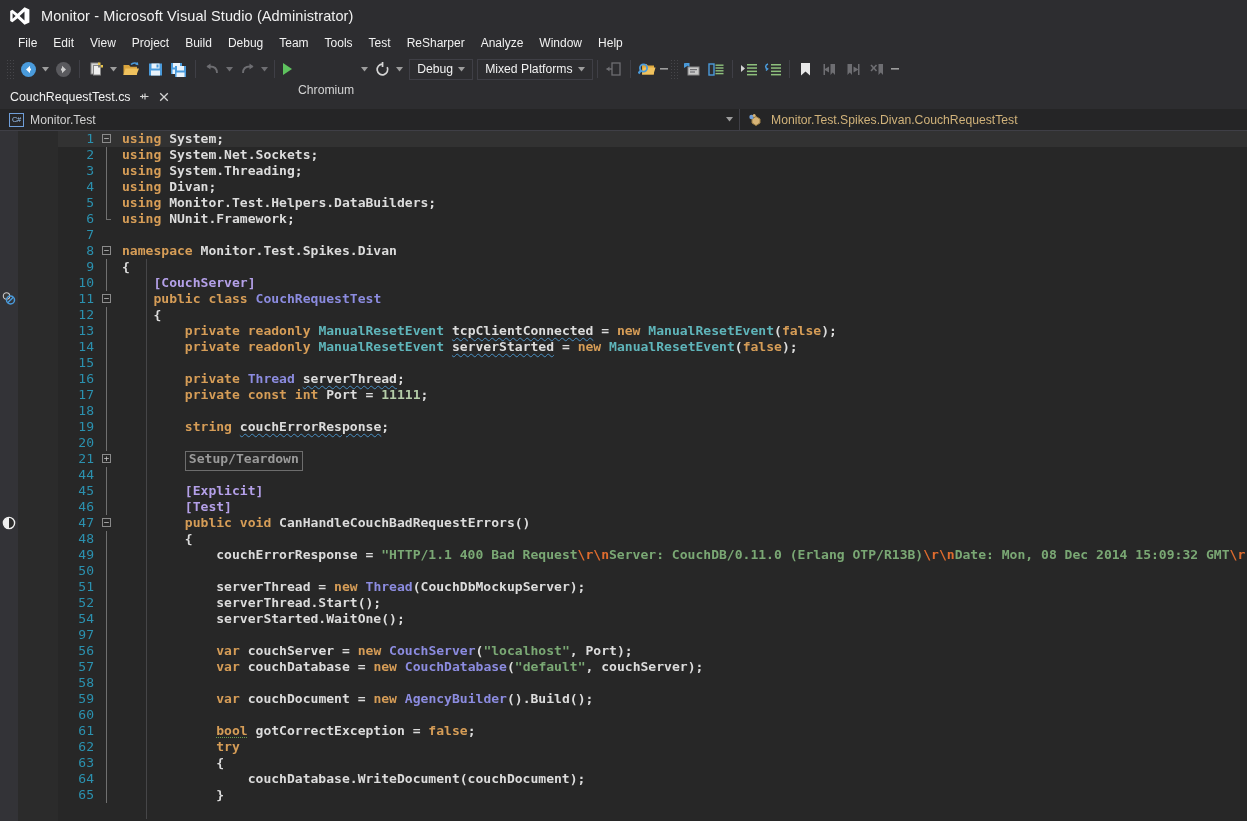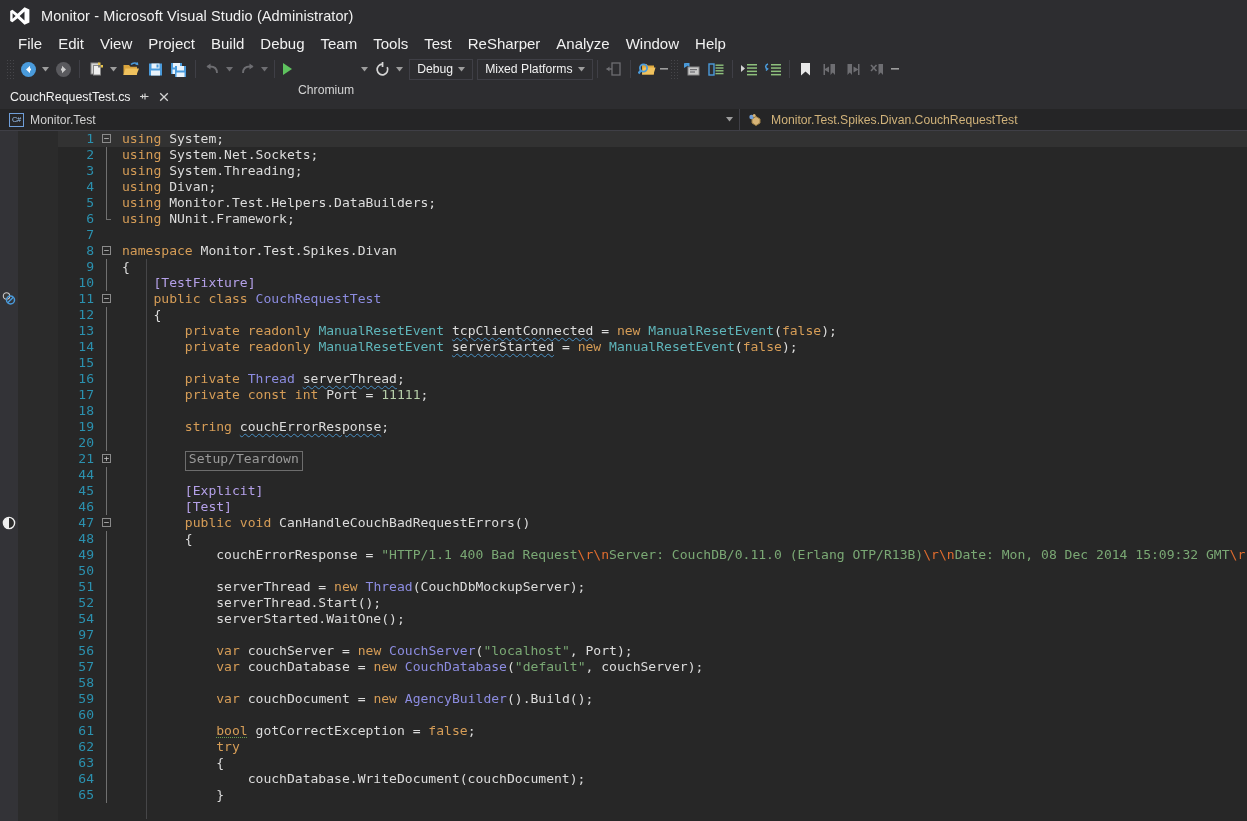--- a/index.html
+++ b/index.html
@@ -19,21 +19,21 @@
   .title-text {
     color: #f1f1f1; font-size: 14.5px; letter-spacing: .1px; white-space: nowrap;
   }
 
   
   .menubar {
     height: 22px; display: flex; align-items: center;
     padding-left: 10px; background: #2d2d30;
   }
   .menu-item {
-    color: #f1f1f1; font-size: 15px; padding: 2px 8px; white-space: nowrap;
+    color: #f1f1f1; font-size: 12px; padding: 2px 8px; white-space: nowrap;
   }
 
   
   .toolbar {
     height: 30px; background: #2d2d30;
     display: flex; align-items: center; padding-left: 6px; gap: 0px;
   }
   .tb-btn {
     width: 24px; height: 24px; display: flex;
     align-items: center; justify-content: center;
@@ -119,21 +119,21 @@
   }
   .line.cur { background: #323232; }
   .lnum {
     position: absolute; left: 0; width: 36px; text-align: right;
     color: #2b91af; font-family: "DejaVu Sans Mono", monospace;
     font-size: 13.05px; line-height: 16px;
   }
   .fold-col { position: absolute; left: 40px; width: 22px; top: 0; height: 16px; }
   .code-txt {
     position: absolute; left: 64px; top: 0; line-height: 16px;
-    color: #dcdcdc; white-space: pre;
+    color: #dcdcdc; white-space: pre; font-weight: bold;
   }
   .vline {
     position: absolute; left: 88px; top: 0; width: 1px;
     background: #464648;
   }
 
   
   .kw   { color: #d69d57; }
   .typ  { color: #8c8ce0; }
   .typ2 { color: #5fb5ba; }
@@ -513,21 +513,21 @@
   <div class="code-area" id="code-area">
       <div class="line cur"><span class="lnum">1</span><span class="fold-col"><span class="fold-sq">−</span></span><span class="code-txt"><span class="kw">using</span><span class="id"> System;</span></span></div>
       <div class="line"><span class="lnum">2</span><span class="fold-col"><span class="fold-bar" style="top: 0px; height: 16px;"></span></span><span class="code-txt"><span class="kw">using</span><span class="id"> System.Net.Sockets;</span></span></div>
       <div class="line"><span class="lnum">3</span><span class="fold-col"><span class="fold-bar" style="top: 0px; height: 16px;"></span></span><span class="code-txt"><span class="kw">using</span><span class="id"> System.Threading;</span></span></div>
       <div class="line"><span class="lnum">4</span><span class="fold-col"><span class="fold-bar" style="top: 0px; height: 16px;"></span></span><span class="code-txt"><span class="kw">using</span><span class="id"> Divan;</span></span></div>
       <div class="line"><span class="lnum">5</span><span class="fold-col"><span class="fold-bar" style="top: 0px; height: 16px;"></span></span><span class="code-txt"><span class="kw">using</span><span class="id"> Monitor.Test.Helpers.DataBuilders;</span></span></div>
       <div class="line"><span class="lnum">6</span><span class="fold-col"><span class="fold-bar" style="top: 0px; height: 8px;"></span><span class="fold-elbow" style="top: 8px;"></span></span><span class="code-txt"><span class="kw">using</span><span class="id"> NUnit.Framework;</span></span></div>
       <div class="line"><span class="lnum">7</span><span class="fold-col"></span><span class="code-txt"></span></div>
       <div class="line"><span class="lnum">8</span><span class="fold-col"><span class="fold-sq">−</span></span><span class="code-txt"><span class="kw">namespace</span><span class="id"> Monitor.Test.Spikes.Divan</span></span></div>
       <div class="line"><span class="lnum">9</span><span class="fold-col"><span class="fold-bar" style="top: 0px; height: 16px;"></span></span><span class="code-txt"><span class="punc">{</span></span></div>
-      <div class="line"><span class="lnum">10</span><span class="fold-col"><span class="fold-bar" style="top: 0px; height: 16px;"></span></span><span class="code-txt"><span class="id">    </span><span class="attr">[TestFixture]</span></span></div>
+      <div class="line"><span class="lnum">10</span><span class="fold-col"><span class="fold-bar" style="top: 0px; height: 16px;"></span></span><span class="code-txt"><span class="id">    </span><span class="attr">[CouchServer]</span></span></div>
       <div class="line"><span class="lnum">11</span><span class="fold-col"><span class="fold-sq">−</span></span><span class="code-txt"><span class="id">    </span><span class="kw">public</span><span class="id"> </span><span class="kw">class</span><span class="id"> </span><span class="typ">CouchRequestTest</span></span></div>
       <div class="line"><span class="lnum">12</span><span class="fold-col"><span class="fold-bar" style="top: 0px; height: 16px;"></span></span><span class="code-txt"><span class="punc">    {</span></span></div>
       <div class="line"><span class="lnum">13</span><span class="fold-col"><span class="fold-bar" style="top: 0px; height: 16px;"></span></span><span class="code-txt"><span class="id">        </span><span class="kw">private</span><span class="id"> </span><span class="kw">readonly</span><span class="id"> </span><span class="typ2">ManualResetEvent</span><span class="id"> </span><span class="id sq">tcpClientConnected</span><span class="punc"> = </span><span class="kw">new</span><span class="id"> </span><span class="typ2">ManualResetEvent</span><span class="punc">(</span><span class="kw">false</span><span class="punc">);</span></span></div>
       <div class="line"><span class="lnum">14</span><span class="fold-col"><span class="fold-bar" style="top: 0px; height: 16px;"></span></span><span class="code-txt"><span class="id">        </span><span class="kw">private</span><span class="id"> </span><span class="kw">readonly</span><span class="id"> </span><span class="typ2">ManualResetEvent</span><span class="id"> </span><span class="id sq">serverStarted</span><span class="punc"> = </span><span class="kw">new</span><span class="id"> </span><span class="typ2">ManualResetEvent</span><span class="punc">(</span><span class="kw">false</span><span class="punc">);</span></span></div>
       <div class="line"><span class="lnum">15</span><span class="fold-col"><span class="fold-bar" style="top: 0px; height: 16px;"></span></span><span class="code-txt"></span></div>
       <div class="line"><span class="lnum">16</span><span class="fold-col"><span class="fold-bar" style="top: 0px; height: 16px;"></span></span><span class="code-txt"><span class="id">        </span><span class="kw">private</span><span class="id"> </span><span class="typ">Thread</span><span class="id"> </span><span class="id sq">serverThread</span><span class="punc">;</span></span></div>
       <div class="line"><span class="lnum">17</span><span class="fold-col"><span class="fold-bar" style="top: 0px; height: 16px;"></span></span><span class="code-txt"><span class="id">        </span><span class="kw">private</span><span class="id"> </span><span class="kw">const</span><span class="id"> </span><span class="kw">int</span><span class="id"> Port = </span><span class="num">11111</span><span class="punc">;</span></span></div>
       <div class="line"><span class="lnum">18</span><span class="fold-col"><span class="fold-bar" style="top: 0px; height: 16px;"></span></span><span class="code-txt"></span></div>
       <div class="line"><span class="lnum">19</span><span class="fold-col"><span class="fold-bar" style="top: 0px; height: 16px;"></span></span><span class="code-txt"><span class="id">        </span><span class="kw">string</span><span class="id"> </span><span class="id sq">couchErrorResponse</span><span class="punc">;</span></span></div>
       <div class="line"><span class="lnum">20</span><span class="fold-col"><span class="fold-bar" style="top: 0px; height: 16px;"></span></span><span class="code-txt"></span></div>

